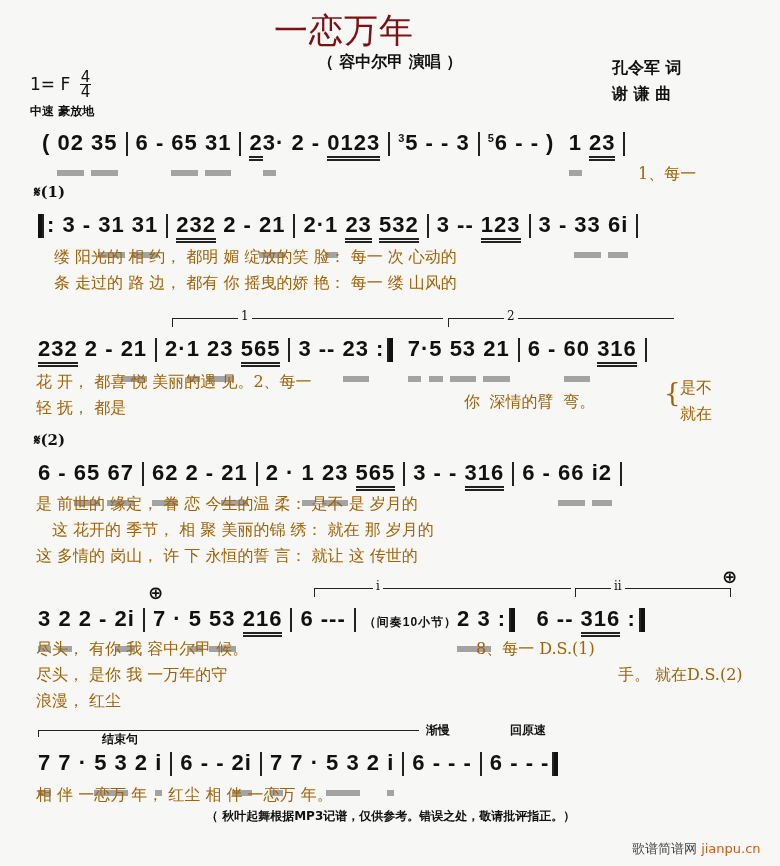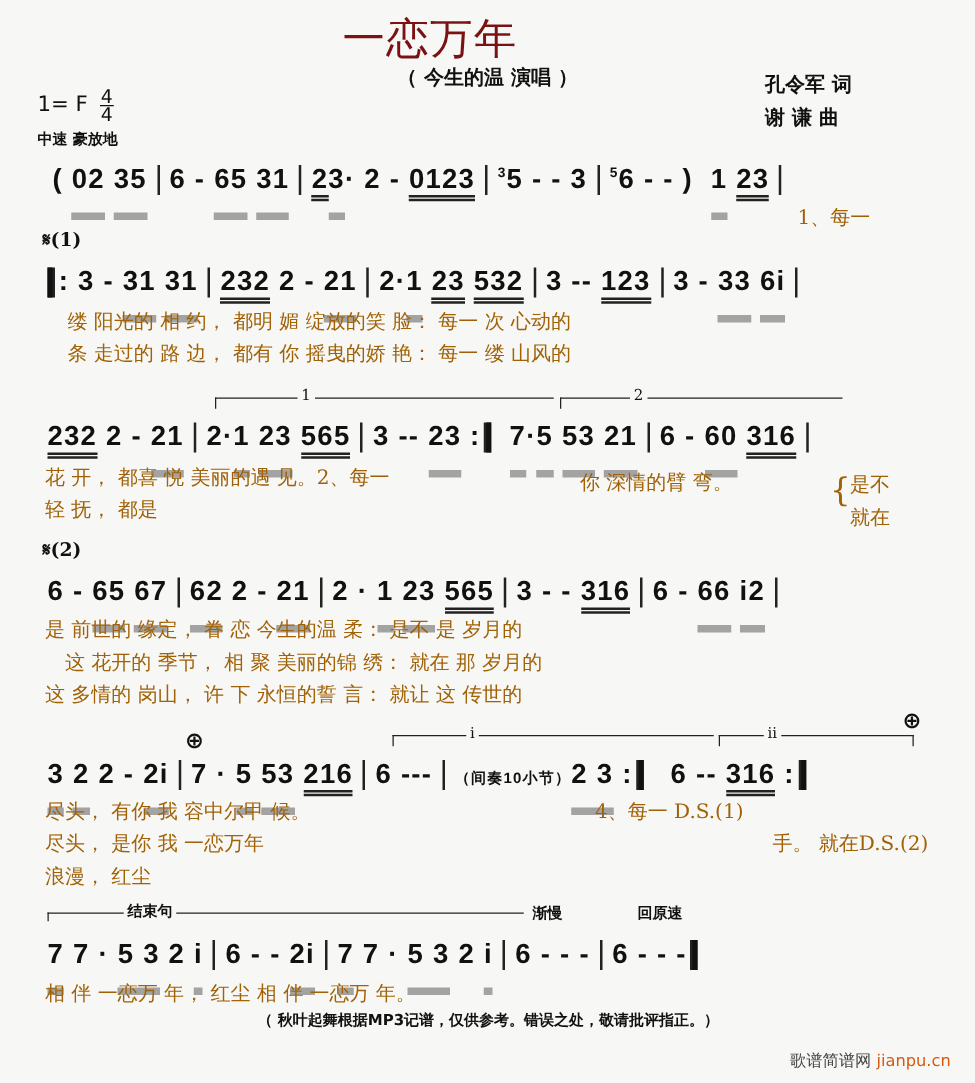--- a/index.html
+++ b/index.html
@@ -34,21 +34,21 @@
   .volta span { position: absolute; top: -10px; background: #f7f7f5; padding: 0 3px; }
   .sym { font-family: "DejaVu Serif", serif; font-size: 18px; font-weight: bold; }
   .coda { font-size: 18px; font-weight: bold; }
   .wm { font-family: "DejaVu Serif", serif; font-size: 13px; color: #444; }
   .wm .en { color: #d85a10; font-family: "DejaVu Sans", sans-serif; }
 </style>
 </head>
 <body>
 
 <div class="abs title">一恋万年</div>
-<div class="abs singer">（ 今生的温 演唱 ）</div>
+<div class="abs singer">（ 容中尔甲 演唱 ）</div>
 <div class="abs credit" style="left:612px; top:58px;">孔令军  词</div>
 <div class="abs credit" style="left:612px; top:84px;">谢  谦  曲</div>
 <div class="abs key">
   <span>1= F</span>
   <span class="frac">
     <span class="num">4</span>
     <span>4</span>
   </span>
 </div>
 <div class="abs tempo">中速  豪放地</div>
@@ -69,21 +69,21 @@
     <span style="left:65px;">1</span>
   </div>
 <div class="abs volta" style="left:448px; top:318px; width:225px;">
     <span style="left:55px;">2</span>
   </div>
 <div class="abs notes" style="left:38px; top:336px;">
   <span class="u2">232</span> 2 - <span class="u1">21</span><span class="bar"></span>2·<span class="u1">1</span> <span class="u1">23</span> <span class="u2">565</span><span class="bar"></span>3 -- <span class="u1">23</span> :<span class="dbl"></span>&nbsp; <span class="u1">7</span>·<span class="u1">5</span> <span class="u1">53</span> <span class="u1">21</span><span class="bar"></span>6 - <span class="u1">60</span> <span class="u2">316</span><span class="bar"></span>
 </div>
 <div class="abs lyr" style="left:36px; top:372px;">花 开，   都喜  悦 美丽的遇      见。2、每一</div>
 <div class="abs lyr" style="left:36px; top:398px;">轻 抚，   都是</div>
-<div class="abs lyr" style="left:464px; top:376px;">你 深情的臂     弯。</div>
+<div class="abs lyr" style="left:464px; top:392px;font-family:Liberation Mono, monospace;">你 深情的臂     弯。</div>
 <div class="abs lyr" style="left:664px; top:380px; font-size:26px; line-height:26px;">{</div>
 <div class="abs lyr" style="left:680px; top:378px;">是不</div>
 <div class="abs lyr" style="left:680px; top:404px;">就在</div>
 
 <div class="abs sym" style="left:34px; top:431px; font-size:15px;">𝄋(2)</div>
 <div class="abs notes" style="left:38px; top:460px;">
   6 - <span class="u1">65</span> <span class="u1">67</span><span class="bar"></span><span class="u1">62</span> 2 - <span class="u1">21</span><span class="bar"></span>2 · <span class="u1">1</span> <span class="u1">23</span> <span class="u2">565</span><span class="bar"></span>3 - - <span class="u2">316</span><span class="bar"></span>6 - <span class="u1">66</span> <span class="u1">i2</span><span class="bar"></span>
 </div>
 <div class="abs lyr" style="left:36px; top:494px;">是    前世的  缘定，   眷    恋  今生的温     柔：  是不    是    岁月的</div>
 <div class="abs lyr" style="left:52px; top:520px;">这    花开的  季节，   相    聚  美丽的锦     绣：  就在    那    岁月的</div>
@@ -94,27 +94,27 @@
 <div class="abs volta" style="left:314px; top:588px; width:256px;">
     <span style="left:58px;">i</span>
   </div>
 <div class="abs volta" style="left:575px; top:588px; width:154px; border-right:1.5px solid #222;">
     <span style="left:35px;">ii</span>
   </div>
 <div class="abs notes" style="left:38px; top:606px;">
   <span class="u1">3</span> <span class="u1">2</span> 2 - <span class="u1">2i</span><span class="bar"></span>7 · <span class="u1">5</span> <span class="u1">53</span> <span class="u2">216</span><span class="bar"></span>6 ---<span class="bar"></span><span class="small">（间奏10小节）</span><span class="u1">2 3</span> :<span class="dbl"></span>&nbsp;&nbsp;&nbsp;6 -- <span class="u2">316</span> :<span class="dbl"></span>
 </div>
 <div class="abs lyr" style="left:36px; top:639px;">尽头，   有你 我  容中尔甲   候。</div>
-<div class="abs lyr" style="left:36px; top:665px;">尽头，   是你 我  一恋万年</div>
+<div class="abs lyr" style="left:36px; top:665px;">尽头，   是你 我  一万年的守</div>
 <div class="abs lyr" style="left:36px; top:691px;">浪漫，   红尘</div>
-<div class="abs lyr" style="left:476px; top:639px;">4、每一 D.S.(1)</div>
+<div class="abs lyr" style="left:476px; top:639px;">8、每一 D.S.(1)</div>
 <div class="abs lyr" style="left:618px; top:665px;">手。  就在D.S.(2)</div>
 
 <div class="abs volta" style="left:38px; top:730px; width:380px; height:6px;">
-    <span style="left:60px; font-family:'DejaVu Sans',sans-serif; font-weight:bold;">结束句</span>
+    <span style="left:60px; font-family:'DejaVu Sans',sans-serif; font-weight:bold;margin-top:10px;">结束句</span>
   </div>
 <div class="abs small" style="left:426px; top:722px;">渐慢</div>
 <div class="abs small" style="left:510px; top:722px;">回原速</div>
 <div class="abs notes" style="left:38px; top:750px;">
   <span class="u1">7</span> 7 · <span class="u1">5 3</span> 2 <span class="u1">i</span><span class="bar"></span>6 - - <span class="u1">2i</span><span class="bar"></span><span class="u1">7</span> 7 · <span class="u1">5 3</span> 2 <span class="u1">i</span><span class="bar"></span>6 - - -<span class="bar"></span>6 - - -<span class="dbl"></span>
 </div>
 <div class="abs lyr" style="left:36px; top:785px;">相 伴   一恋万      年，  红尘   相 伴   一恋万      年。</div>
 
 <div class="abs small" style="left:206px; top:808px;">（ 秋叶起舞根据MP3记谱，仅供参考。错误之处，敬请批评指正。）</div>
 <div class="abs wm" style="left:632px; top:840px;">

